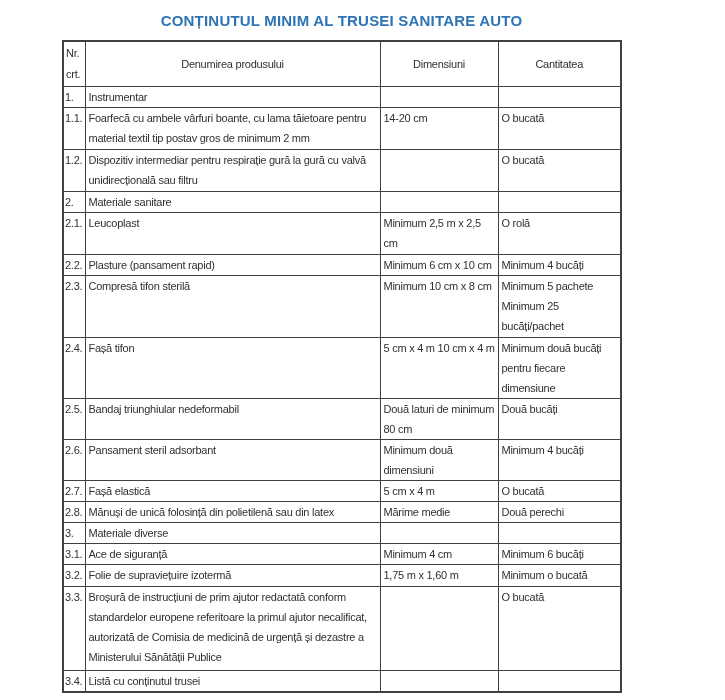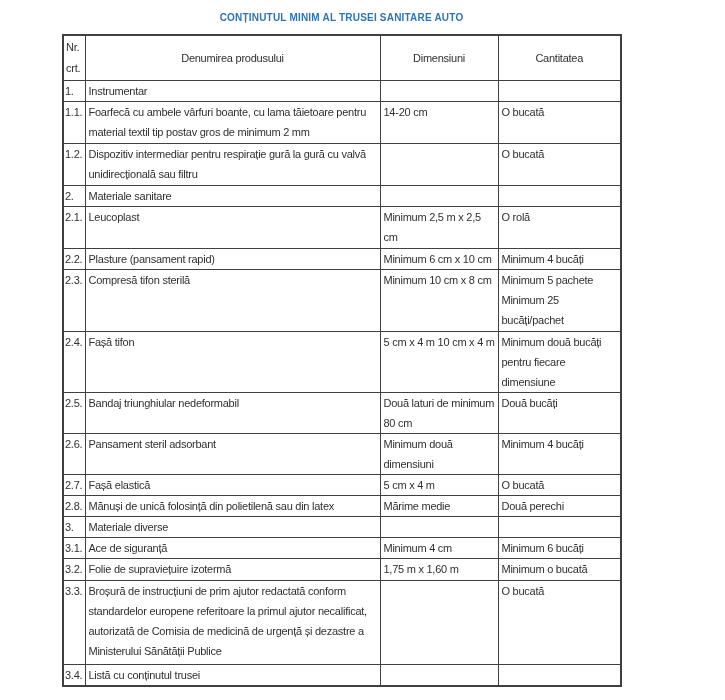--- a/index.html
+++ b/index.html
@@ -6,21 +6,21 @@
   body {
     width: 725px; height: 700px; position: relative; overflow: hidden;
     font-family: "Liberation Sans", "DejaVu Sans", sans-serif;
     -webkit-font-smoothing: antialiased;
   }
   .page { position: absolute; left: 62px; top: 0; width: 559px; }
   .title {
     margin: 12px 0 11px 0;
     text-align: center;
     font-weight: 700;
-    font-size: 10px;
+    font-size: 15px;
     letter-spacing: 0.2px;
     color: #2E74B5;
   }
   table.kit {
     border-collapse: collapse;
     table-layout: fixed;
     width: 558px;
     border: 2px solid #404040;
     color: #303030;
     font-size: 11px;

